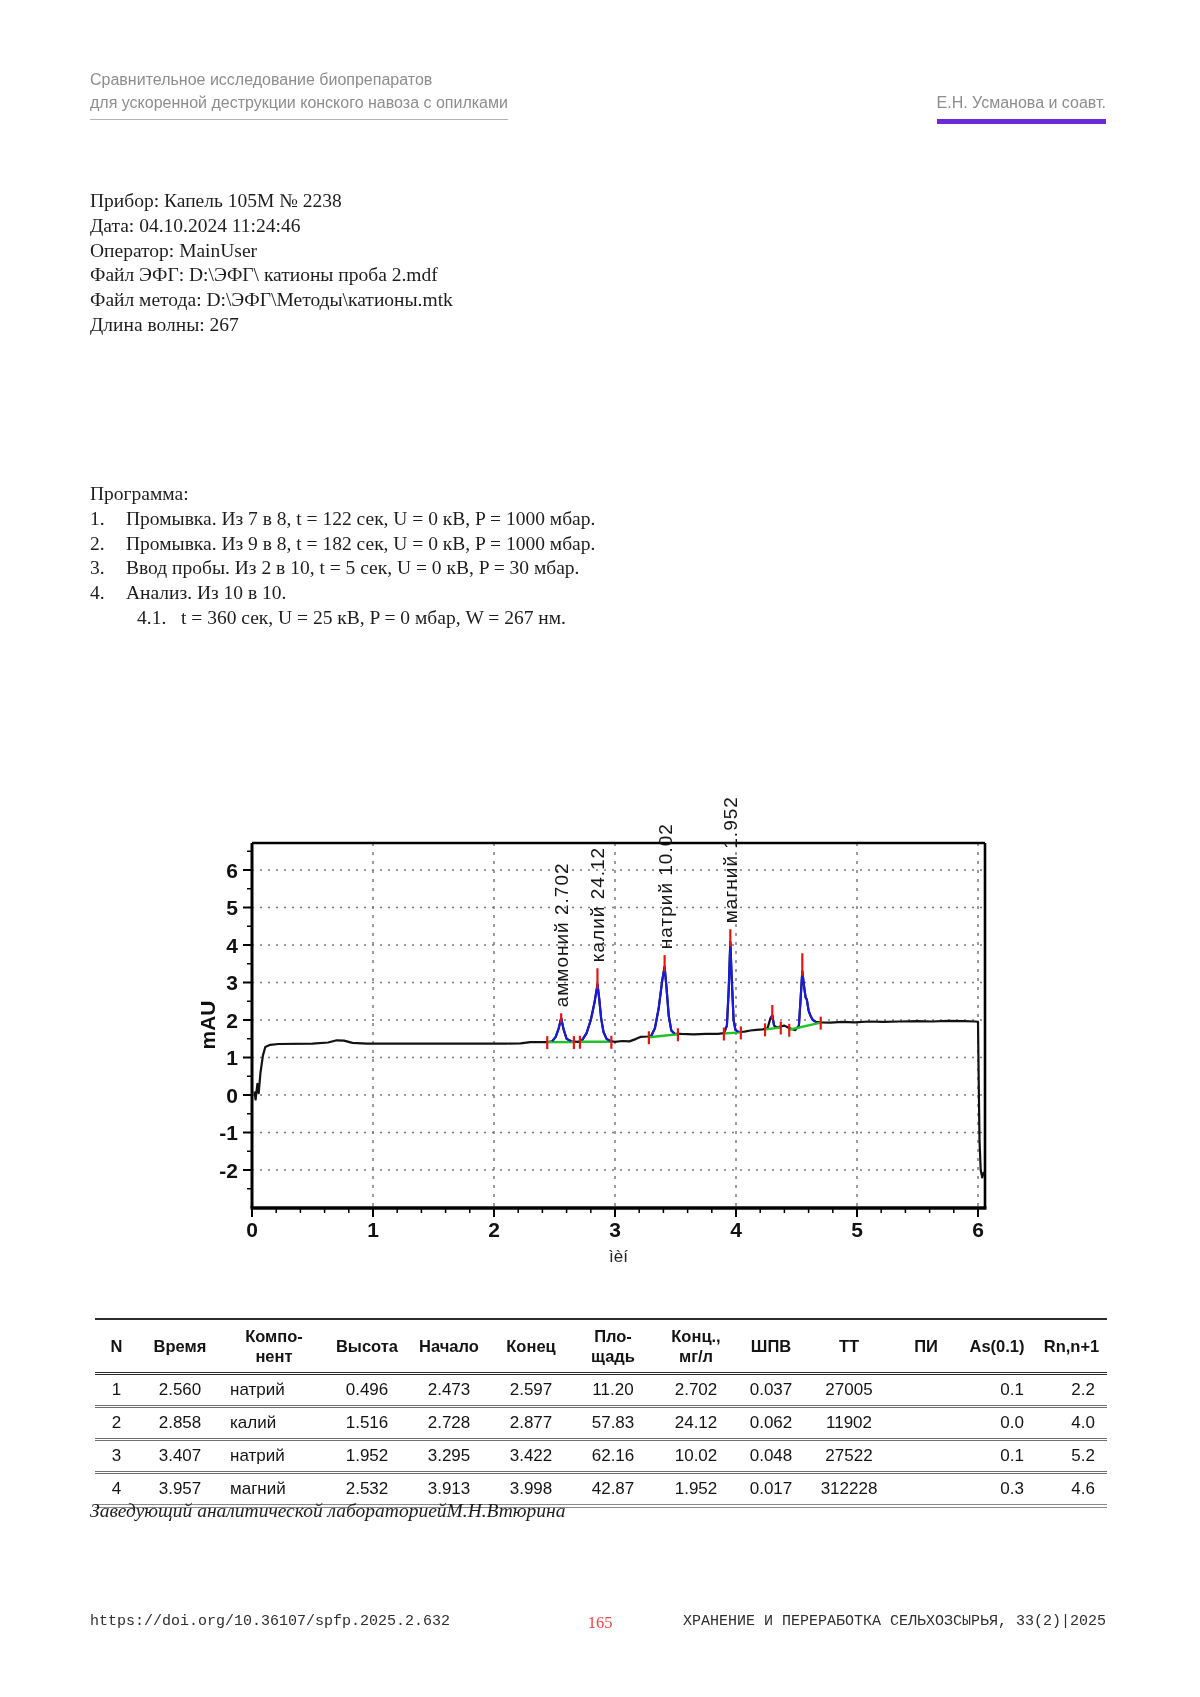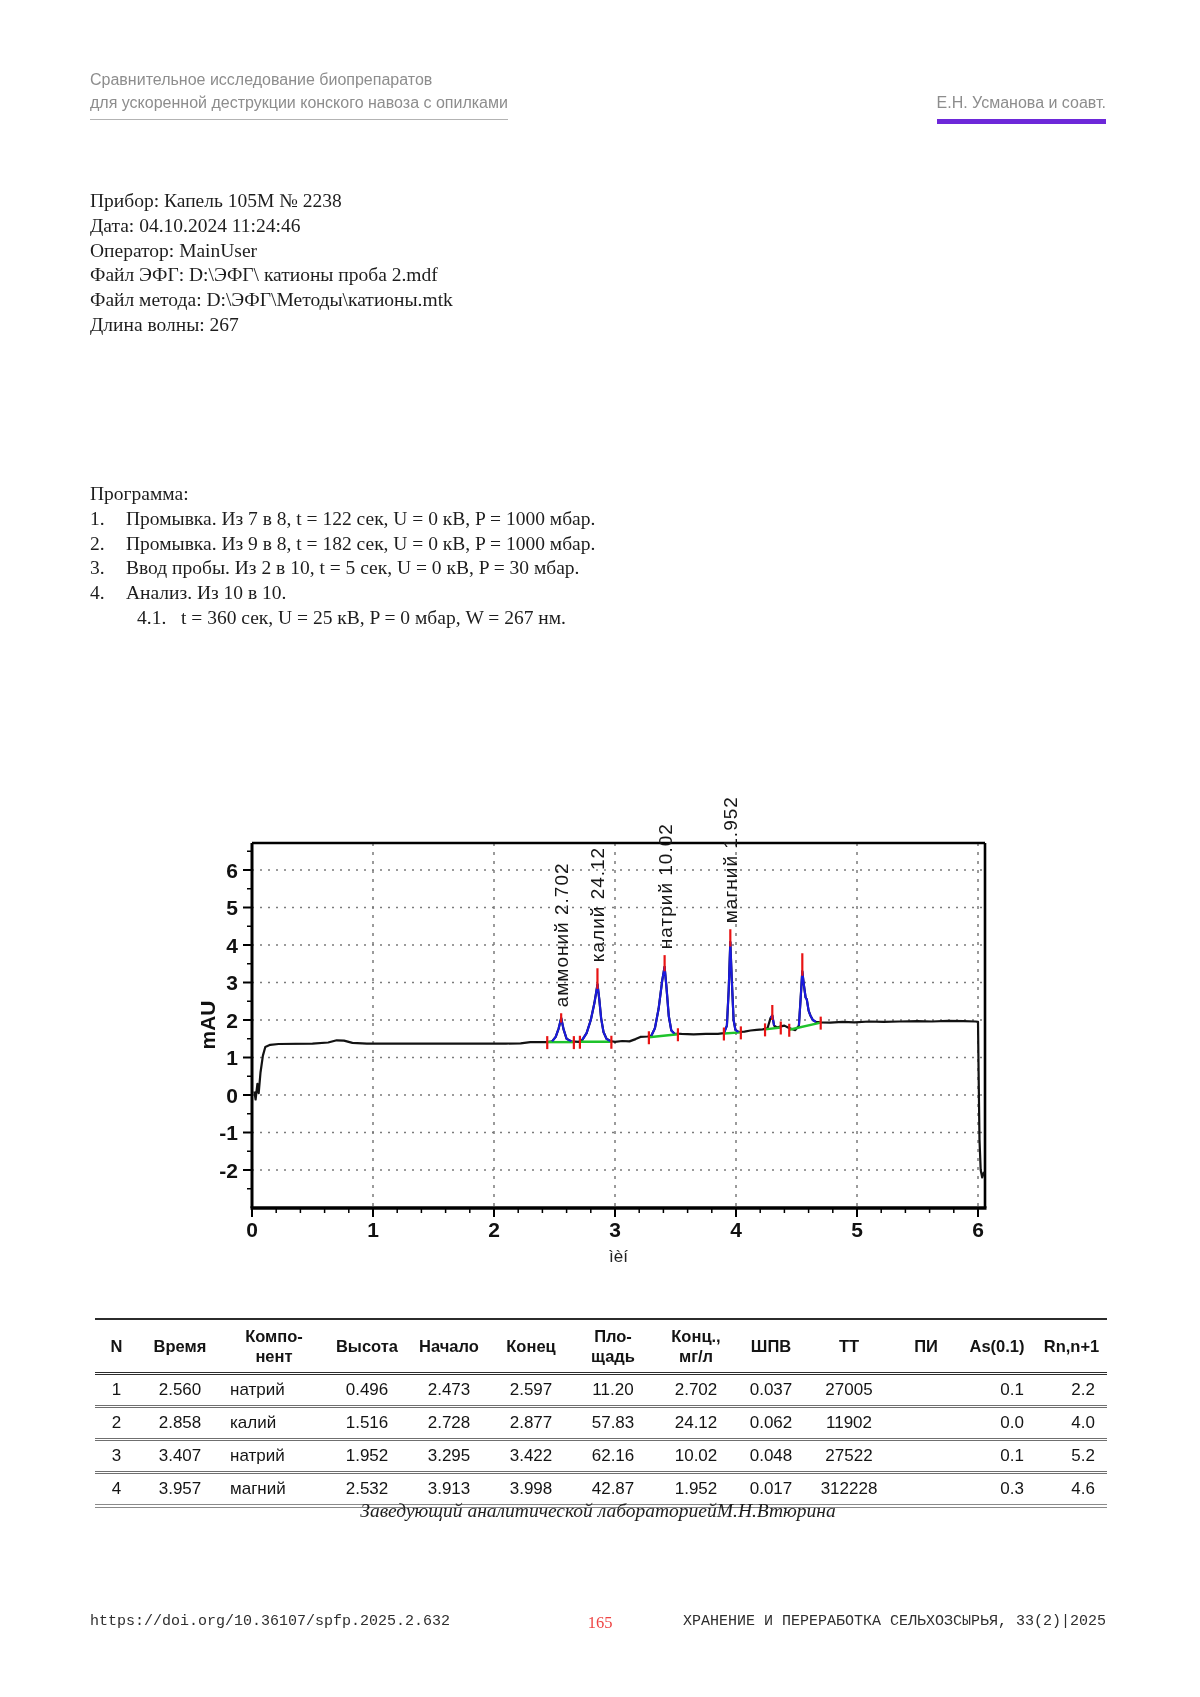--- a/index.html
+++ b/index.html
@@ -29,21 +29,21 @@
   
   #results-table{position:absolute;left:95px;top:1318px;width:1012px;border-collapse:collapse;table-layout:fixed;
         font-family:"Liberation Sans","DejaVu Sans",sans-serif;font-size:17px;color:#141414;}
   #results-table th{font-weight:bold;font-size:16.5px;white-space:pre-line;text-align:center;vertical-align:middle;
         padding:6px 2px;border-top:2px solid #2c2c2c;border-bottom:3px double #2c2c2c;line-height:20px;}
   #results-table td{text-align:center;vertical-align:middle;padding:5px 2px;border-bottom:3px double #6f6f6f;}
   #results-table tr:last-child td{border-bottom:4px double #8a8a8a;}
   #results-table td.c-left{text-align:left;padding-left:8px;}
   #results-table td.c-right{text-align:right;padding-right:12px;}
   
-  #signature-row{position:absolute;left:90px;top:1500px;width:1016px;display:flex;justify-content:center;
+  #signature-row{position:absolute;left:90px;top:1500px;width:1016px;display:flex;justify-content:flex-start;
         font-style:italic;font-size:19.5px;color:#1d1d1d;}
   
   .pagefoot{position:absolute;top:1613px;font-family:Liberation Mono, monospace;font-size:15px;color:#2e2e2e;}
   #foot-doi{left:90px;}
   #foot-page{left:0;right:0;text-align:center;font-family:"Liberation Serif","DejaVu Serif",serif;font-size:16.5px;color:#ef4444;}
   #foot-journal{right:94px;text-align:center;}
 </style>
 </head>
 <body>
 

